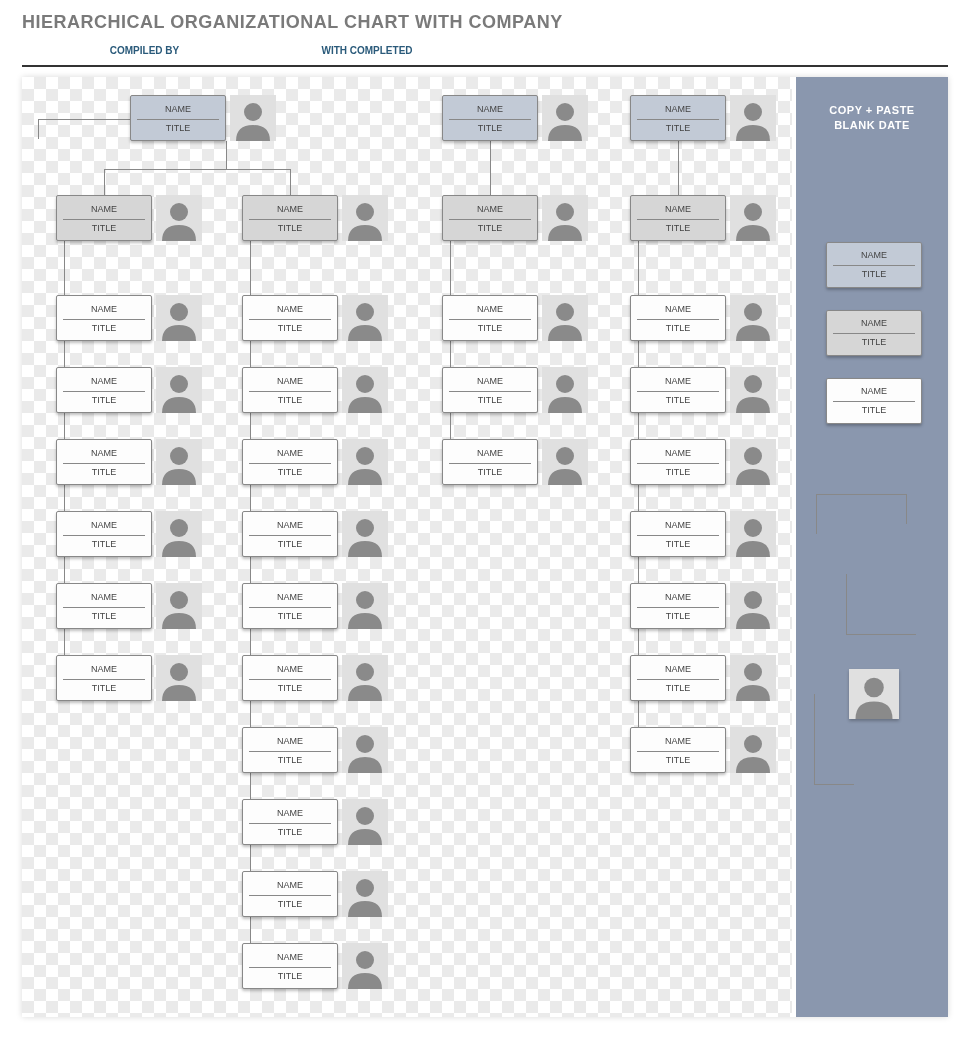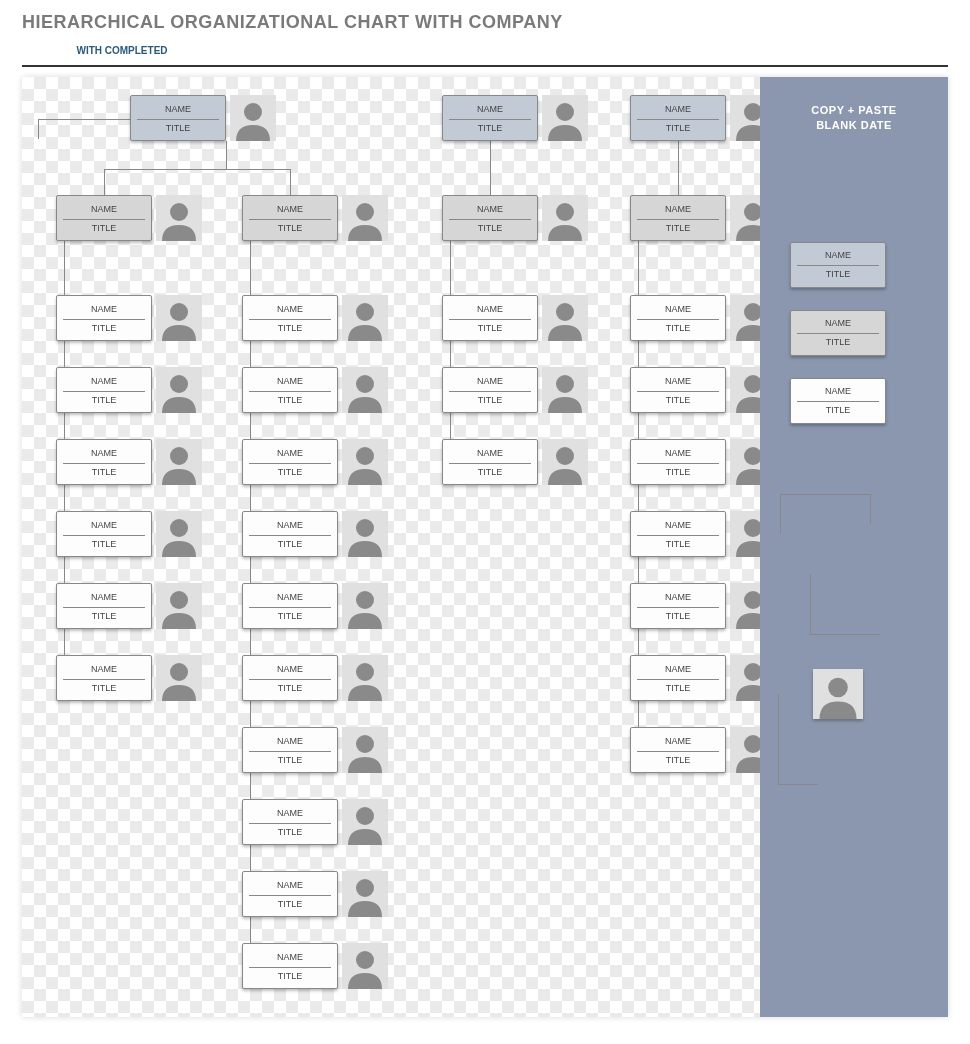--- a/index.html
+++ b/index.html
@@ -50,21 +50,21 @@
       linear-gradient(45deg, #eaeaea 25%, transparent 25%),
       linear-gradient(-45deg, #eaeaea 25%, transparent 25%),
       linear-gradient(45deg, transparent 75%, #eaeaea 75%),
       linear-gradient(-45deg, transparent 75%, #eaeaea 75%);
     background-size: 24px 24px;
     background-position: 0 0, 0 12px, 12px -12px, -12px 0px;
   }
   .side-panel {
     position: absolute;
     right: 0; top: 0;
-    width: 188px; height: 940px;
+    width: 152px; height: 940px;
     background: #8a97ae;
   }
   .side-panel .side-title {
     color: #fff;
     font-size: 11px;
     font-weight: bold;
     text-align: center;
     letter-spacing: 0.5px;
     padding: 26px 20px 0 20px;
     line-height: 1.4;
@@ -114,20 +114,21 @@
     box-shadow:0 2px 3px rgba(0,0,0,0.25);
   }
   .side-avatar-box svg{width:100%;height:100%;display:block;}
 </style>
 </head>
 <body>
 
 <div class="doc-title">HIERARCHICAL ORGANIZATIONAL CHART WITH COMPANY</div>
 
 <div class="header-row">
+  <div class="col compiled">COMPILED BY</div>
   <div class="col completed">WITH COMPLETED</div>
 </div>
 
 <div class="canvas">
   <div class="checker"></div>
 
   <div class="connectors" id="connectors">
       <div class="conn" style="left:204px;top:64px;width:1px;height:28px;"></div>
       <div class="conn" style="left:82px;top:92px;width:186px;height:1px;"></div>
       <div class="conn" style="left:82px;top:92px;width:1px;height:26px;"></div>

